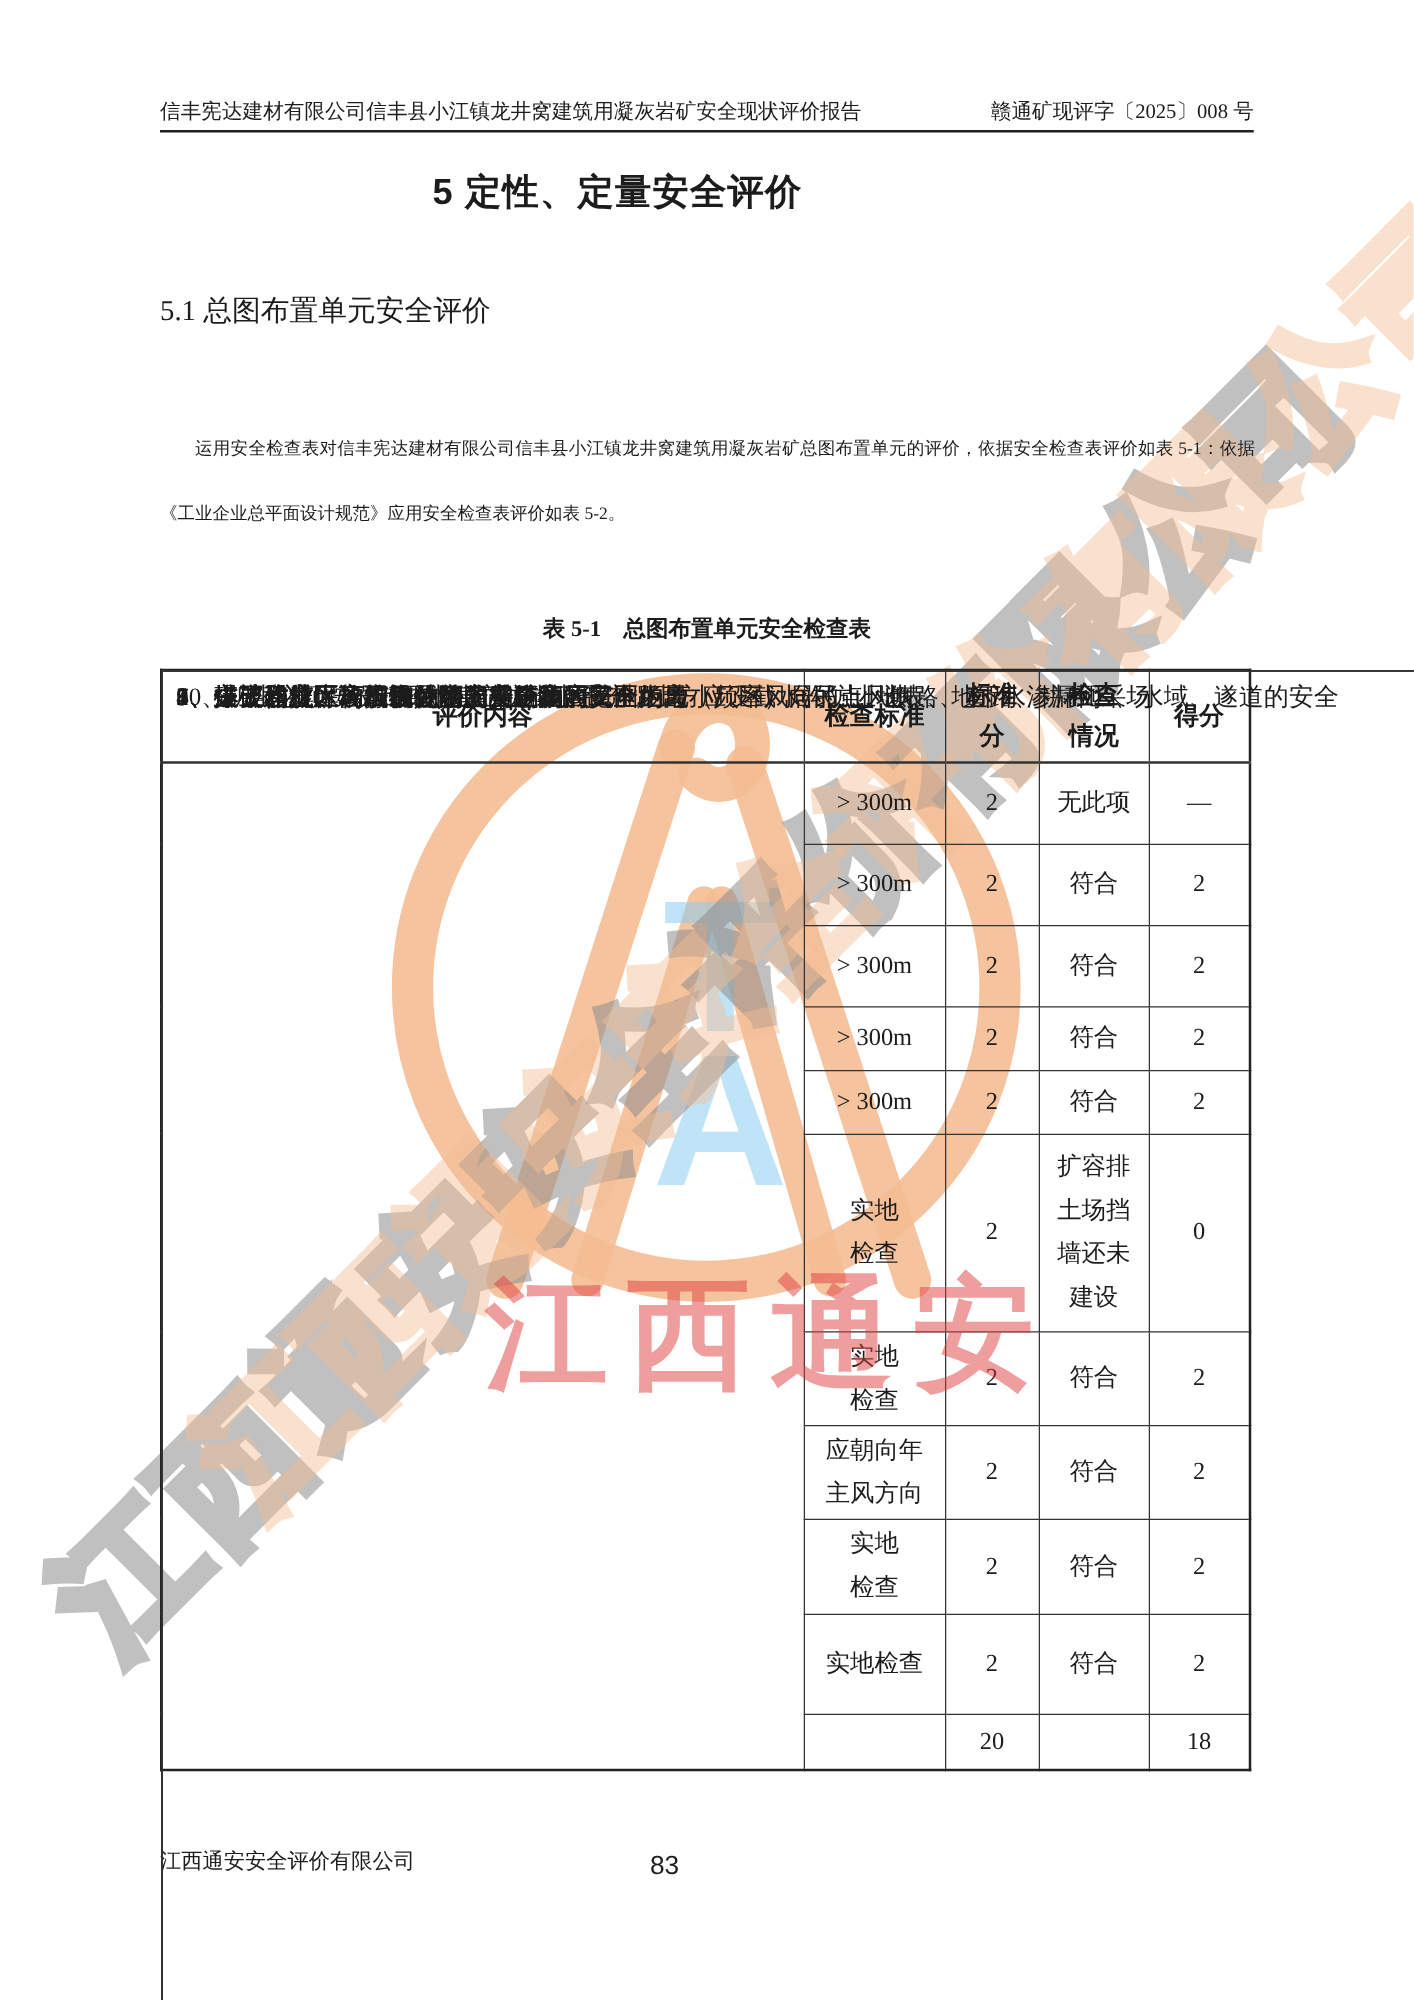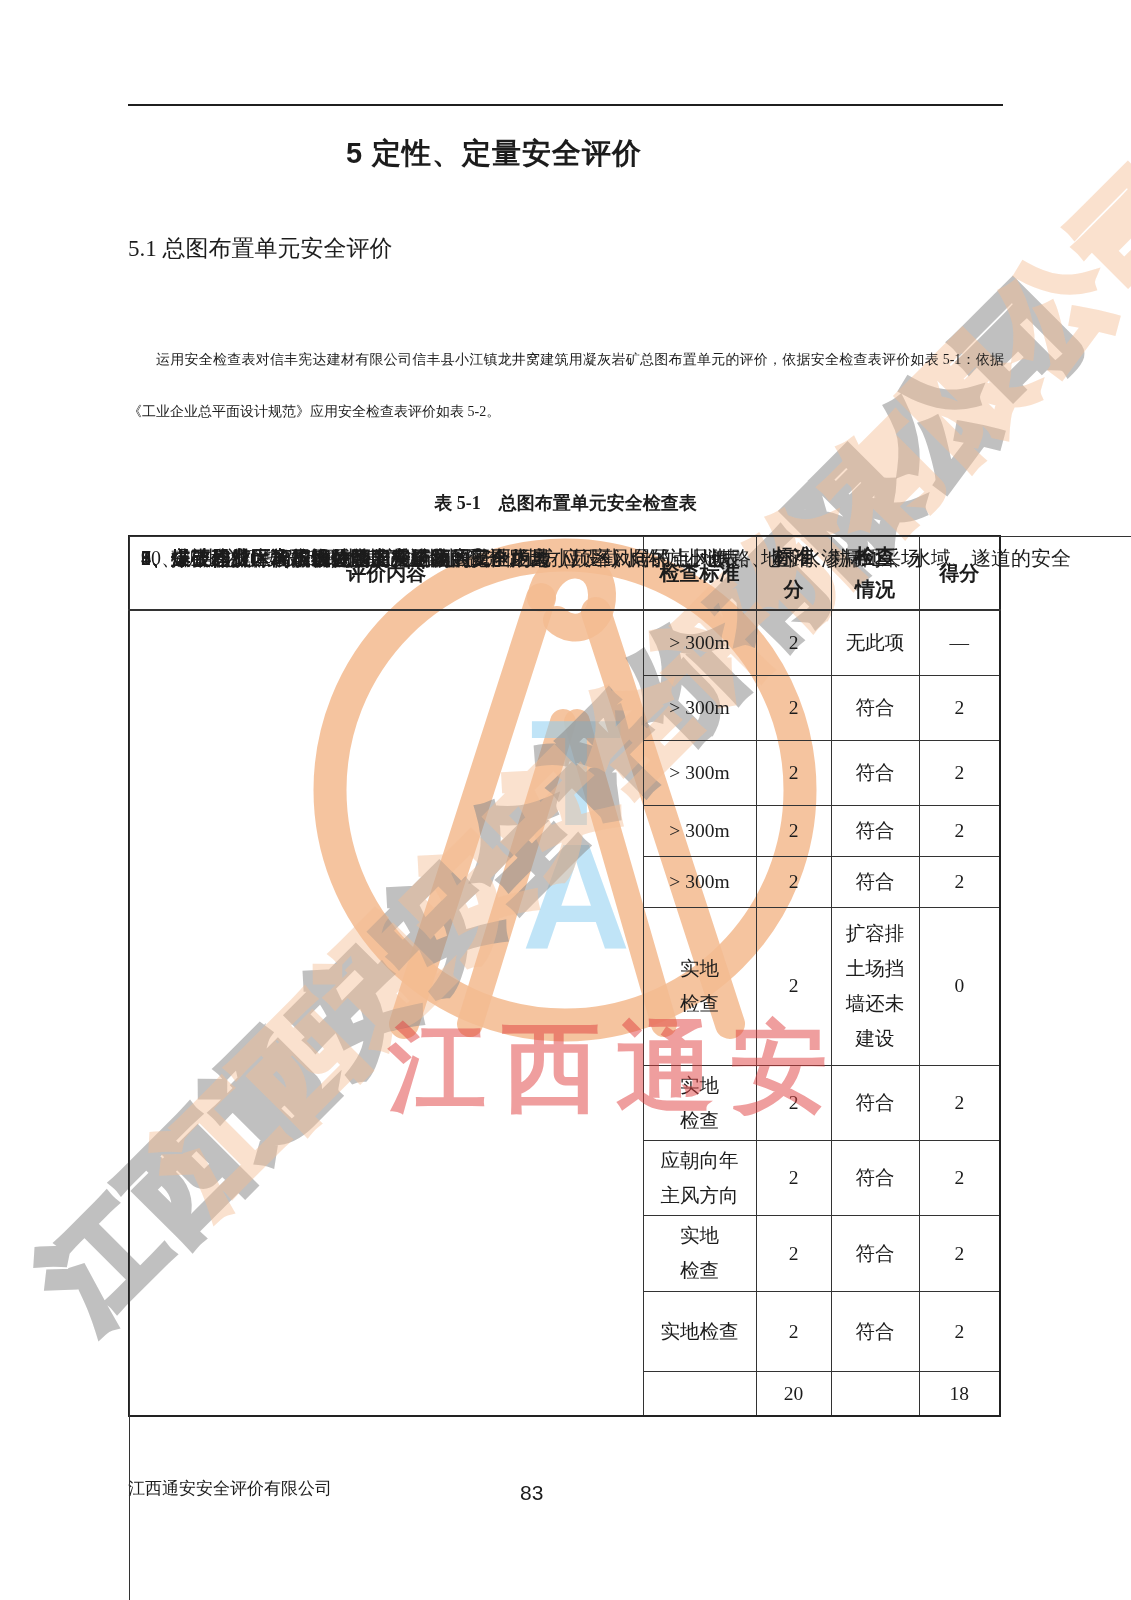--- a/index.html
+++ b/index.html
@@ -121,20 +121,24 @@
   <div class="wm-ta">
     <div>T</div>
     <div>A</div>
   </div>
 
   <div class="wm-diagonal">江西通安安全评价有限公司</div>
   <div class="wm-diagonal2">江西通安安全评价有限公司</div>
 
   <div class="content">
 
+    <div class="hdr">
+      <span>信丰宪达建材有限公司信丰县小江镇龙井窝建筑用凝灰岩矿安全现状评价报告</span>
+      <span>赣通矿现评字〔2025〕008 号</span>
+    </div>
     <div class="hdr-rule"></div>
 
     <div class="chapter-title">5 定性、定量安全评价</div>
     <div class="h2">5.1 总图布置单元安全评价</div>
 
     <div class="para">运用安全检查表对信丰宪达建材有限公司信丰县小江镇龙井窝建筑用凝灰岩矿总图布置单元的评价，依据安全检查表评价如表 5-1：依据《工业企业总平面设计规范》应用安全检查表评价如表 5-2。</div>
 
     <div class="tbl-caption">表 5-1　总图布置单元安全检查表</div>
 
     <table class="checklist">

